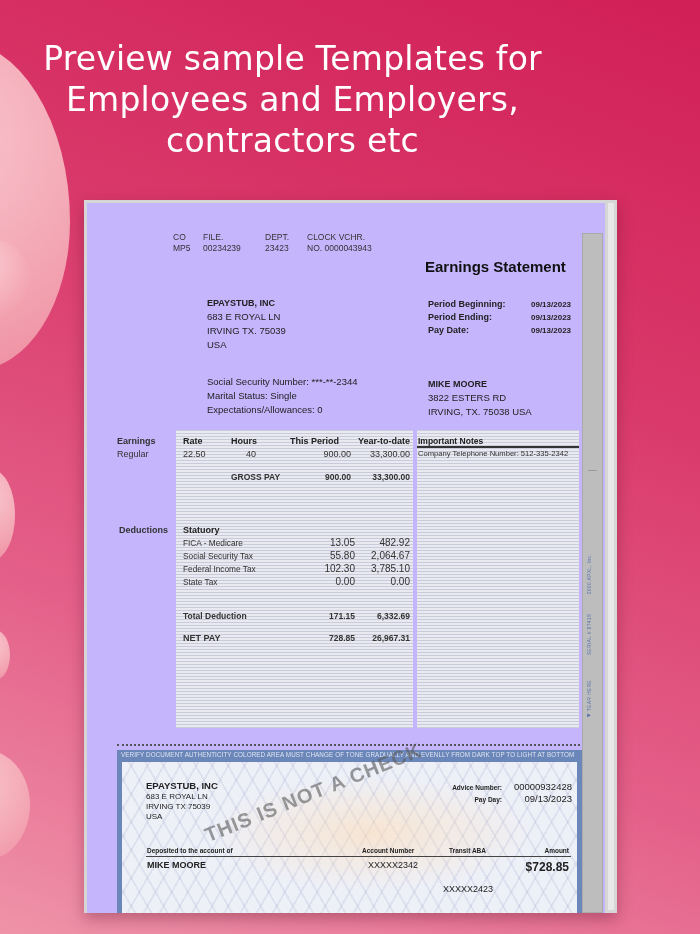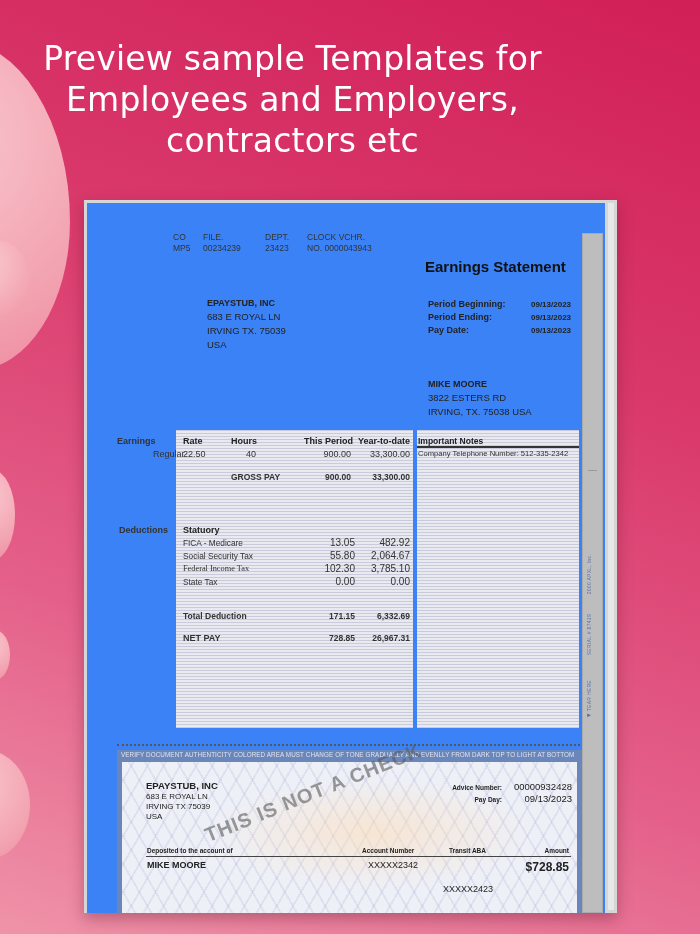--- a/index.html
+++ b/index.html
@@ -23,21 +23,21 @@
     font-size: 33px; line-height: 41px; letter-spacing: 0.2px;
   }
 
   .doc-frame {
     position: absolute; left: 84px; top: 200px; width: 533px; height: 713px;
     background: #d6d6d6;
     box-shadow: 0 6px 14px rgba(90,20,40,0.35);
   }
   .doc-page {
     position: absolute; left: 3px; top: 3px; width: 518px; height: 710px;
-    background: #3b82f6; overflow: hidden;
+    background: #c4b5fd; overflow: hidden;
     color: #222;
   }
   .doc-scrollbar {
     position: absolute; right: 3px; top: 3px; width: 6px; height: 707px; background: #e8e8e8;
   }
   .tear-strip {
     position: absolute; left: 495px; top: 30px; width: 21px; height: 680px;
     background: #bdbdbd; border: 1px solid #aaa;
   }
   .tear-strip .tick { position: absolute; left: 5px; top: 236px; width: 9px; height: 1px; background: #999; }
@@ -147,36 +147,41 @@
       <div>Period Beginning:</div>
       <div>Period Ending:</div>
       <div>Pay Date:</div>
     </div>
     <div class="abs lbl9 bold" style="left:444px; top:95px; font-size:8px; color:#222;">
       <div>09/13/2023</div>
       <div>09/13/2023</div>
       <div>09/13/2023</div>
     </div>
 
+    <div class="abs lbl10" style="left:120px; top:172px; color:#222;">
+      <div>Social Security Number: ***-**-2344</div>
+      <div>Marital Status: Single</div>
+      <div>Expectations/Allowances: 0</div>
+    </div>
 
     <div class="abs lbl10" style="left:341px; top:174px; color:#222;">
       <div class="bold" style="font-size:9px;">MIKE MOORE</div>
       <div>3822 ESTERS RD</div>
       <div>IRVING, TX. 75038 USA</div>
     </div>
 
     <div class="ruled" style="left:89px; top:227px; width:237px; height:298px;"></div>
     <div class="ruled" style="left:330px; top:227px; width:162px; height:298px;"></div>
 
     <div class="row bold" style="left:30px; top:233px;">Earnings</div>
-    <div class="row" style="left:30px; top:246px;margin-left:36px;">Regular</div>
+    <div class="row" style="left:30px; top:246px;">Regular</div>
 
     <div class="row hdr" style="left:96px; top:233px;">Rate</div>
     <div class="row hdr" style="left:144px; top:233px;">Hours</div>
-    <div class="row hdr r" style="left:212px; top:233px; width:54px;">This Period</div>
+    <div class="row hdr r" style="left:198px; top:233px; width:54px;">This Period</div>
     <div class="row hdr r" style="left:266px; top:233px; width:57px;">Year-to-date</div>
 
     <div class="row" style="left:96px; top:246px;">22.50</div>
     <div class="row" style="left:159px; top:246px;">40</div>
     <div class="row r" style="left:210px; top:246px; width:54px;">900.00</div>
     <div class="row r" style="left:266px; top:246px; width:57px;">33,300.00</div>
 
     <div class="row bold" style="left:144px; top:269px; font-size:8.5px;">GROSS PAY</div>
     <div class="row bold r" style="left:210px; top:269px; width:54px; font-size:8.5px;">900.00</div>
     <div class="row bold r" style="left:266px; top:269px; width:57px; font-size:8.5px;">33,300.00</div>
@@ -189,21 +194,21 @@
     <div class="row hdr" style="left:96px; top:322px;">Statuory</div>
 
     <div class="row" style="left:96px; top:335px; font-size:8.3px;">FICA - Medicare</div>
     <div class="row r" style="left:210px; top:334px; width:58px; font-size:10px;">13.05</div>
     <div class="row r" style="left:266px; top:334px; width:57px; font-size:10px;">482.92</div>
 
     <div class="row" style="left:96px; top:348px; font-size:8.3px;">Social Security Tax</div>
     <div class="row r" style="left:210px; top:347px; width:58px; font-size:10px;">55.80</div>
     <div class="row r" style="left:266px; top:347px; width:57px; font-size:10px;">2,064.67</div>
 
-    <div class="row" style="left:96px; top:361px; font-size:8.3px;font-family:Liberation Serif, serif;">Federal Income Tax</div>
+    <div class="row" style="left:96px; top:361px; font-size:8.3px;">Federal Income Tax</div>
     <div class="row r" style="left:210px; top:360px; width:58px; font-size:10px;">102.30</div>
     <div class="row r" style="left:266px; top:360px; width:57px; font-size:10px;">3,785.10</div>
 
     <div class="row" style="left:96px; top:374px; font-size:8.3px;">State Tax</div>
     <div class="row r" style="left:210px; top:373px; width:58px; font-size:10px;">0.00</div>
     <div class="row r" style="left:266px; top:373px; width:57px; font-size:10px;">0.00</div>
 
     <div class="row bold" style="left:96px; top:408px; font-size:8.5px;">Total Deduction</div>
     <div class="row bold r" style="left:210px; top:408px; width:58px; font-size:8.5px;">171.15</div>
     <div class="row bold r" style="left:266px; top:408px; width:57px; font-size:8.5px;">6,332.69</div>

